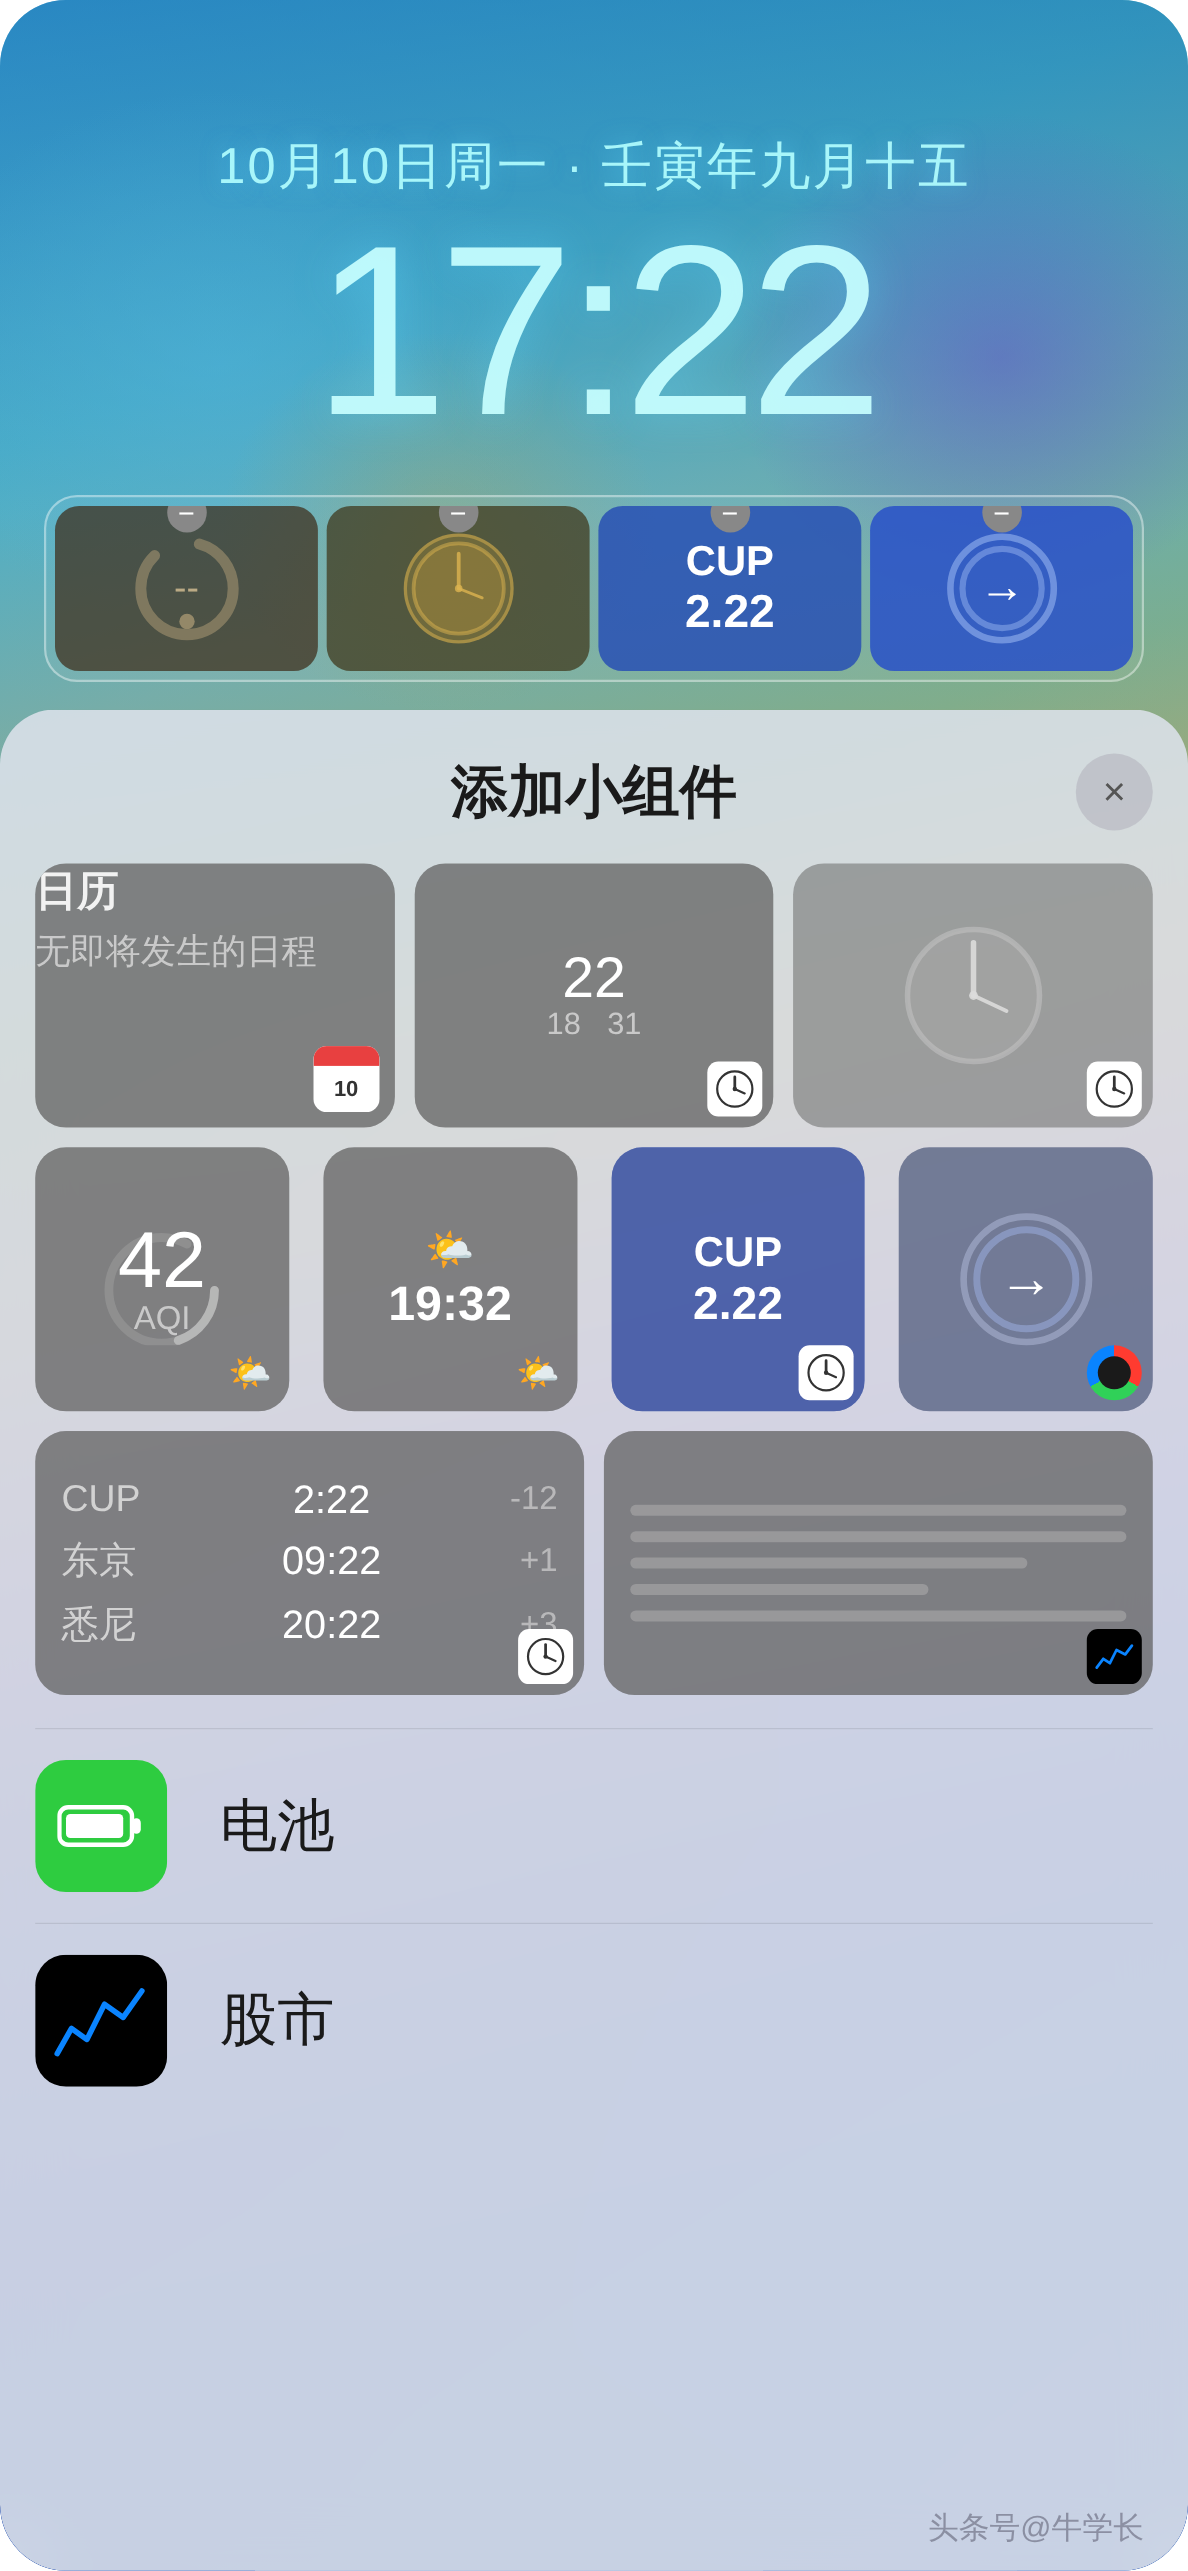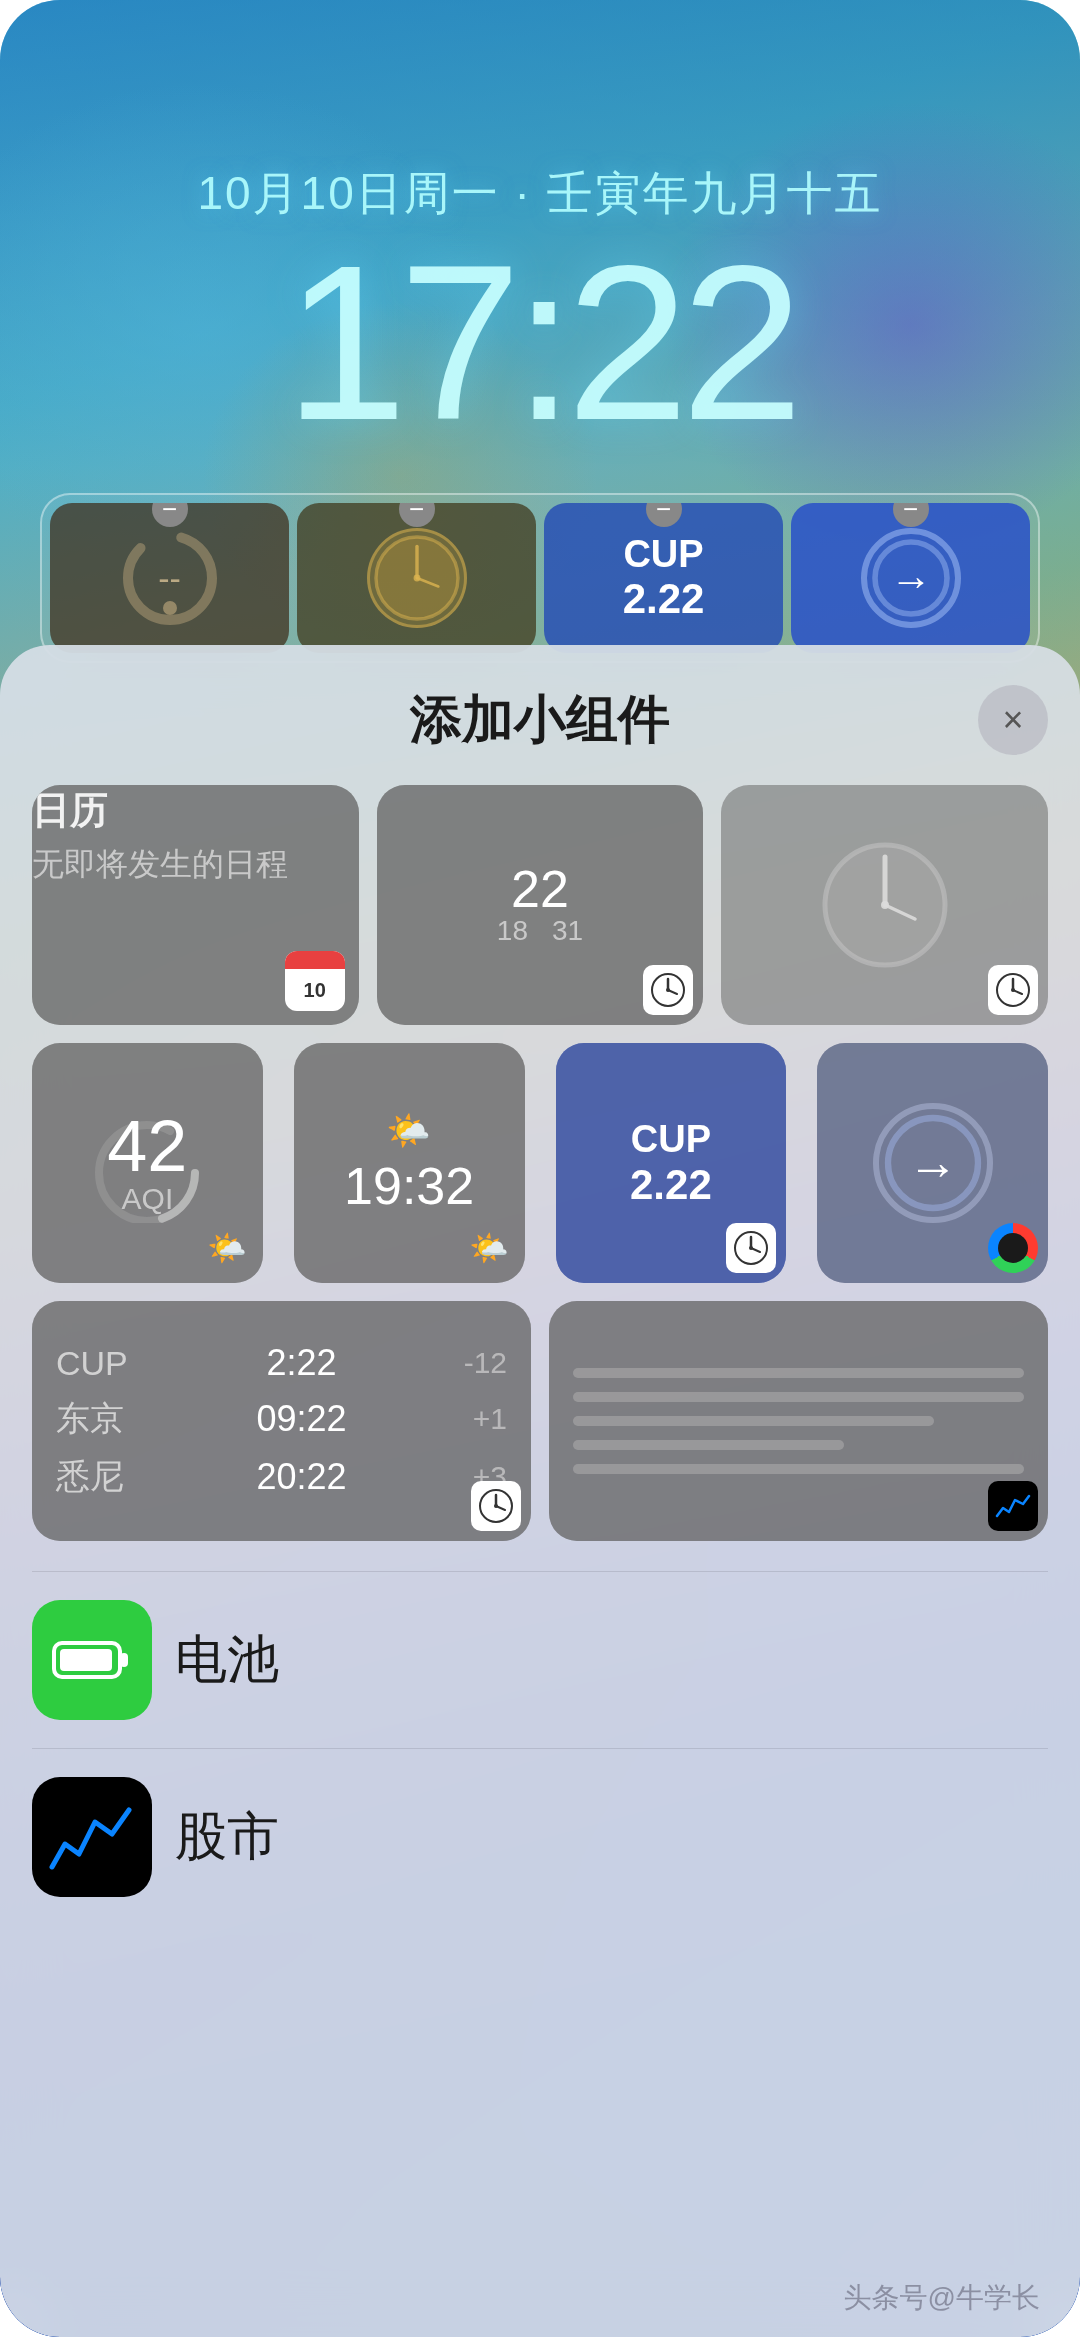--- a/index.html
+++ b/index.html
@@ -51,21 +51,20 @@
       background: radial-gradient(ellipse, rgba(180,160,80,0.35) 0%, transparent 70%);
       border-radius: 50%;
     }
 
     
     .lockscreen-area {
       position: absolute;
       top: 0; left: 0;
       width: 100%;
       height: 660px;
-      margin-top: 43px;
     }
 
     .date-text {
       position: absolute;
       top: 120px;
       width: 100%;
       text-align: center;
       color: rgba(180,255,255,0.9);
       font-size: 46px;
       font-weight: 400;
@@ -375,22 +374,22 @@
     }
 
     
     .time-display-widget {
       background: rgba(100,100,100,0.5);
       flex-direction: column;
       align-items: center;
       justify-content: center;
     }
     .time-display-time {
-      font-size: 52px;
-      font-weight: 400;
+      font-size: 44px;
+      font-weight: 700;
       color: white;
     }
 
     
     .cup-grid-widget {
       background: rgba(70,90,160,0.7);
       flex-direction: column;
       align-items: center;
       justify-content: center;
     }
@@ -510,21 +509,21 @@
     .app-divider {
       height: 1px;
       background: rgba(0,0,0,0.1);
       margin: 0;
     }
 
     .app-row {
       display: flex;
       align-items: center;
       padding: 28px 0;
-      gap: 23px;
+      gap: 48px;
       cursor: pointer;
     }
 
     .app-icon-container {
       width: 120px;
       height: 120px;
       border-radius: 28px;
       overflow: hidden;
       flex-shrink: 0;
       display: flex;

